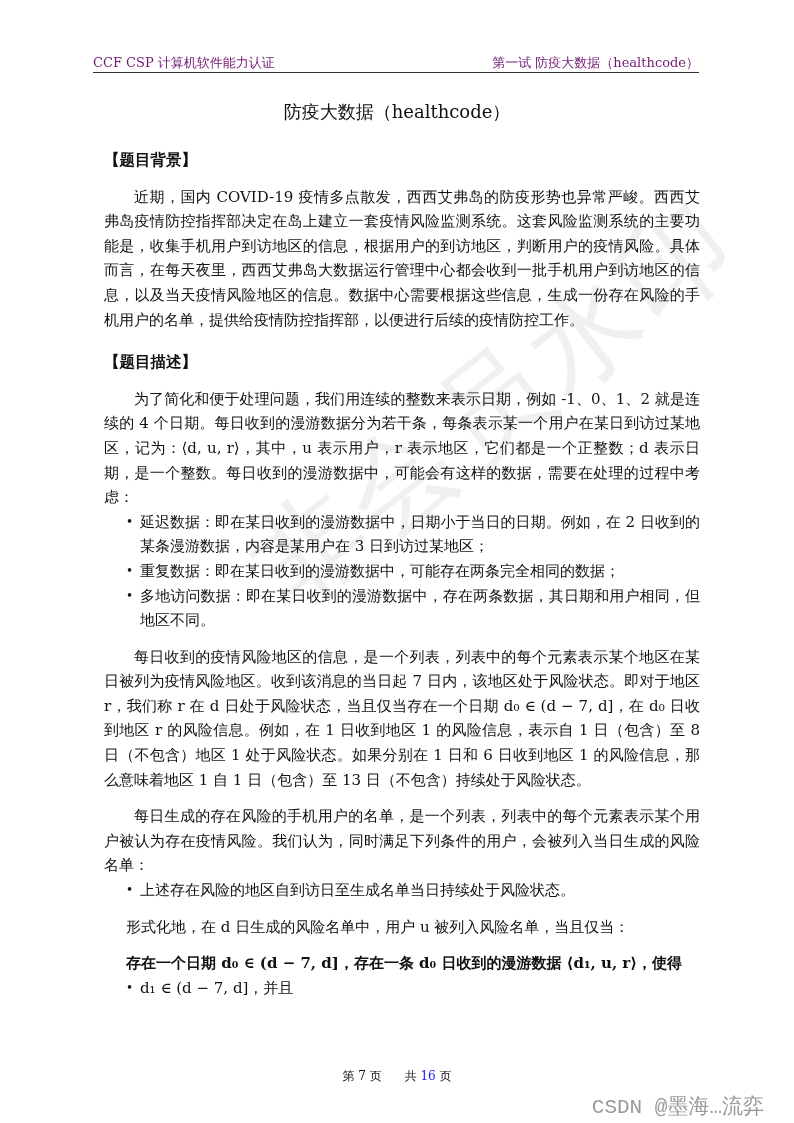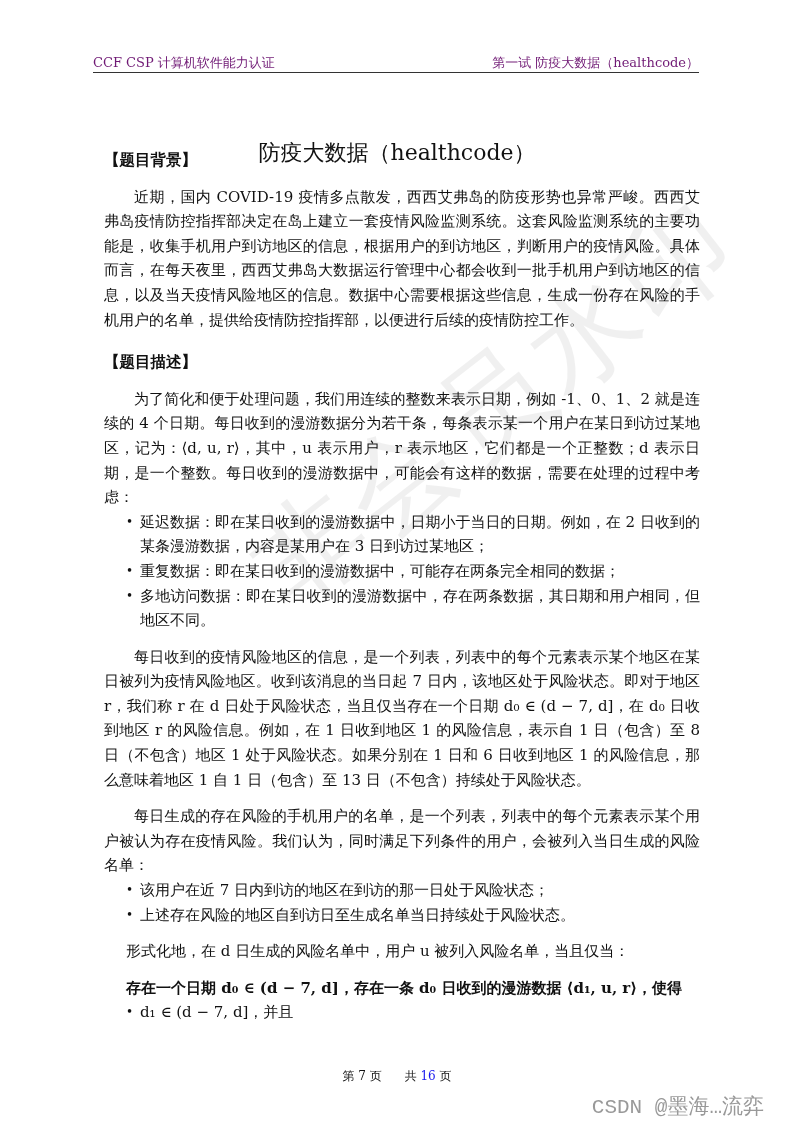--- a/index.html
+++ b/index.html
@@ -4,21 +4,21 @@
 <style>
   html, body { margin:0; padding:0; background:#ffffff; }
   body { width:794px; height:1123px; position:relative; overflow:hidden;
          font-family:"DejaVu Serif","Liberation Serif",serif; color:#111; }
   .header { position:absolute; left:93px; right:95px; top:52px; height:20px;
             font-size:13px; color:#701a75; display:flex; justify-content:space-between;
             align-items:flex-end; }
   .header-rule { position:absolute; left:93px; right:95px; top:72px; height:0;
                  border-top:1.2px solid #333; }
   .title { position:absolute; left:0; right:0; top:100px; text-align:center;
-           font-size:22px; color:#111;margin-top:38px; }
+           font-size:18px; color:#111; }
   .content { position:absolute; left:104px; width:596px; top:148px; font-size:15px;
              line-height:24.6px; }
   .section-h { font-family:"DejaVu Sans","Liberation Sans",sans-serif; font-weight:bold;
                font-size:15.5px; margin:0 0 8px 0; }
   .para { text-indent:2em; text-align:justify; margin:12px 0 0 0; }
   .para.noindent { text-indent:0; }
   .gap { height:18px; }
   ul.bullets { list-style:none; margin:0; padding:0 0 0 22px; }
   ul.bullets li { position:relative; padding-left:14px; text-align:justify; }
   ul.bullets li::before { content:"•"; position:absolute; left:0; top:0; font-size:12px; }
@@ -53,21 +53,20 @@
   <div class="section-h">【题目描述】</div>
   <p class="para">为了简化和便于处理问题，我们用连续的整数来表示日期，例如 -1、0、1、2 就是连续的 4 个日期。每日收到的漫游数据分为若干条，每条表示某一个用户在某日到访过某地区，记为：⟨d, u, r⟩，其中，u 表示用户，r 表示地区，它们都是一个正整数；d 表示日期，是一个整数。每日收到的漫游数据中，可能会有这样的数据，需要在处理的过程中考虑：</p>
   <ul class="bullets">
     <li>延迟数据：即在某日收到的漫游数据中，日期小于当日的日期。例如，在 2 日收到的某条漫游数据，内容是某用户在 3 日到访过某地区；</li>
     <li>重复数据：即在某日收到的漫游数据中，可能存在两条完全相同的数据；</li>
     <li>多地访问数据：即在某日收到的漫游数据中，存在两条数据，其日期和用户相同，但地区不同。</li>
   </ul>
   <p class="para">每日收到的疫情风险地区的信息，是一个列表，列表中的每个元素表示某个地区在某日被列为疫情风险地区。收到该消息的当日起 7 日内，该地区处于风险状态。即对于地区 r，我们称 r 在 d 日处于风险状态，当且仅当存在一个日期 d₀ ∈ (d − 7, d]，在 d₀ 日收到地区 r 的风险信息。例如，在 1 日收到地区 1 的风险信息，表示自 1 日（包含）至 8 日（不包含）地区 1 处于风险状态。如果分别在 1 日和 6 日收到地区 1 的风险信息，那么意味着地区 1 自 1 日（包含）至 13 日（不包含）持续处于风险状态。</p>
   <p class="para">每日生成的存在风险的手机用户的名单，是一个列表，列表中的每个元素表示某个用户被认为存在疫情风险。我们认为，同时满足下列条件的用户，会被列入当日生成的风险名单：</p>
   <ul class="bullets">
-    <li>该用户在近 7 日内到访的地区在到访的那一日处于风险状态；</li>
     <li>上述存在风险的地区自到访日至生成名单当日持续处于风险状态。</li>
   </ul>
   <p class="para noindent" style="padding-left:22px;">形式化地，在 d 日生成的风险名单中，用户 u 被列入风险名单，当且仅当：</p>
   <p class="para noindent" style="padding-left:22px;font-weight:bold;">存在一个日期 d₀ ∈ (d − 7, d]，存在一条 d₀ 日收到的漫游数据 ⟨d₁, u, r⟩，使得</p>
   <ul class="bullets">
     <li>d₁ ∈ (d − 7, d]，并且</li>
   </ul>
 </div>
 
 <div class="footer">

